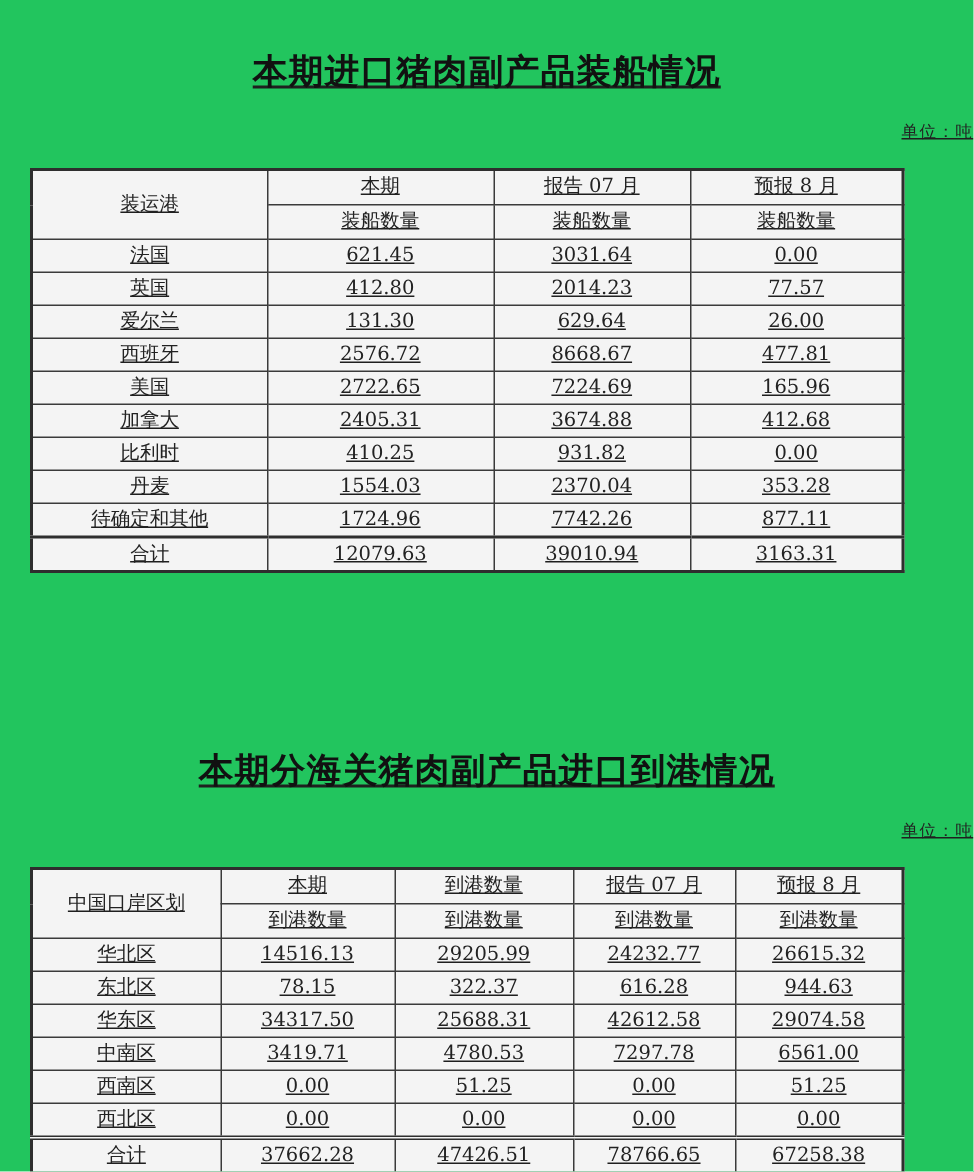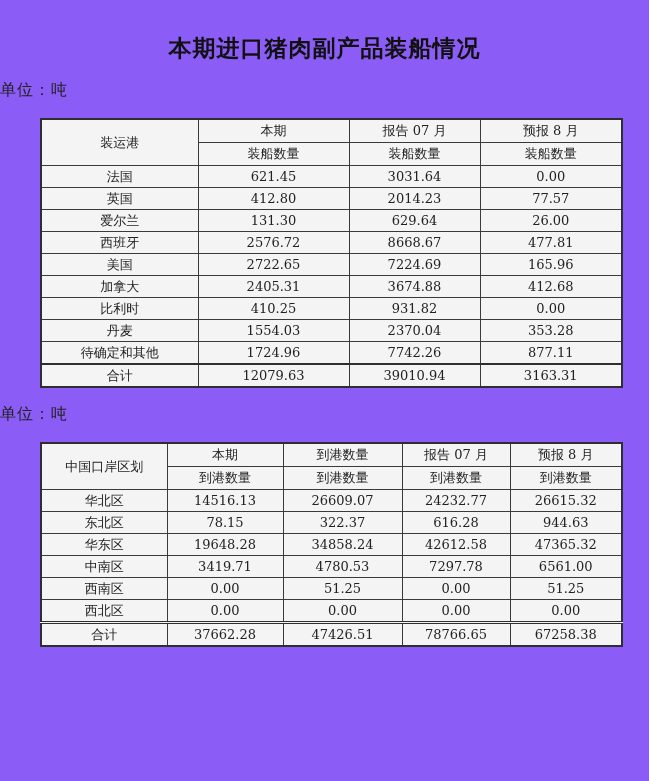--- a/index.html
+++ b/index.html
@@ -4,47 +4,48 @@
 <style>
   html, body {
     margin: 0;
     padding: 0;
     background: #ffffff;
   }
   .sheet {
     position: relative;
     width: 649px;
     height: 781px;
-    background: #8b5cf6;
+    background: #22c55e;
     color: #1f1f1f;
     font-family: "DejaVu Serif", "Liberation Serif", serif;
     overflow: hidden;
+    text-decoration: underline;
   }
   .doc-title {
     margin: 0;
     padding-top: 32px;
     text-align: center;
     font-size: 23px;
     line-height: 32px;
     font-weight: bold;
     letter-spacing: 1px;
     color: #111111;
   }
   .doc-title.second {
     padding-top: 116px;
   }
   .unit-label {
     margin-top: 16px;
-    text-align: left;
-    font-size: 16px;
+    text-align: right;
+    font-size: 11px;
     color: #222222;
     letter-spacing: 1px;
   }
   table.report {
-    margin: 17px 0 0 40px;
+    margin: 17px 0 0 20px;
     width: 581px;
     table-layout: fixed;
     border-collapse: collapse;
     background: #f4f4f4;
     border: 2px solid #2e2e2e;
   }
   table.report th, table.report td {
     border: 1px solid #3a3a3a;
     text-align: center;
     vertical-align: middle;
@@ -160,20 +161,21 @@
         </tr>
         <tr class="total">
           <td>合计</td>
           <td>12079.63</td>
           <td>39010.94</td>
           <td>3163.31</td>
         </tr>
       </tbody>
   </table>
 
+  <h1 class="doc-title second">本期分海关猪肉副产品进口到港情况</h1>
   <div class="unit-label">单位：吨</div>
 
   <table class="report t2">
     <colgroup>
       <col class="c0">
         <col class="c1">
         <col class="c2">
         <col class="c3">
         <col class="c4">
     </colgroup>
@@ -189,37 +191,37 @@
         <th>到港数量</th>
         <th>到港数量</th>
         <th>到港数量</th>
         <th>到港数量</th>
       </tr>
     </thead>
     <tbody>
         <tr>
           <td>华北区</td>
           <td>14516.13</td>
-          <td>26609.07</td>
+          <td>29205.99</td>
           <td>24232.77</td>
           <td>26615.32</td>
         </tr>
         <tr>
           <td>东北区</td>
           <td>78.15</td>
           <td>322.37</td>
           <td>616.28</td>
           <td>944.63</td>
         </tr>
         <tr>
           <td>华东区</td>
-          <td>19648.28</td>
-          <td>34858.24</td>
+          <td>34317.50</td>
+          <td>25688.31</td>
           <td>42612.58</td>
-          <td>47365.32</td>
+          <td>29074.58</td>
         </tr>
         <tr>
           <td>中南区</td>
           <td>3419.71</td>
           <td>4780.53</td>
           <td>7297.78</td>
           <td>6561.00</td>
         </tr>
         <tr>
           <td>西南区</td>

